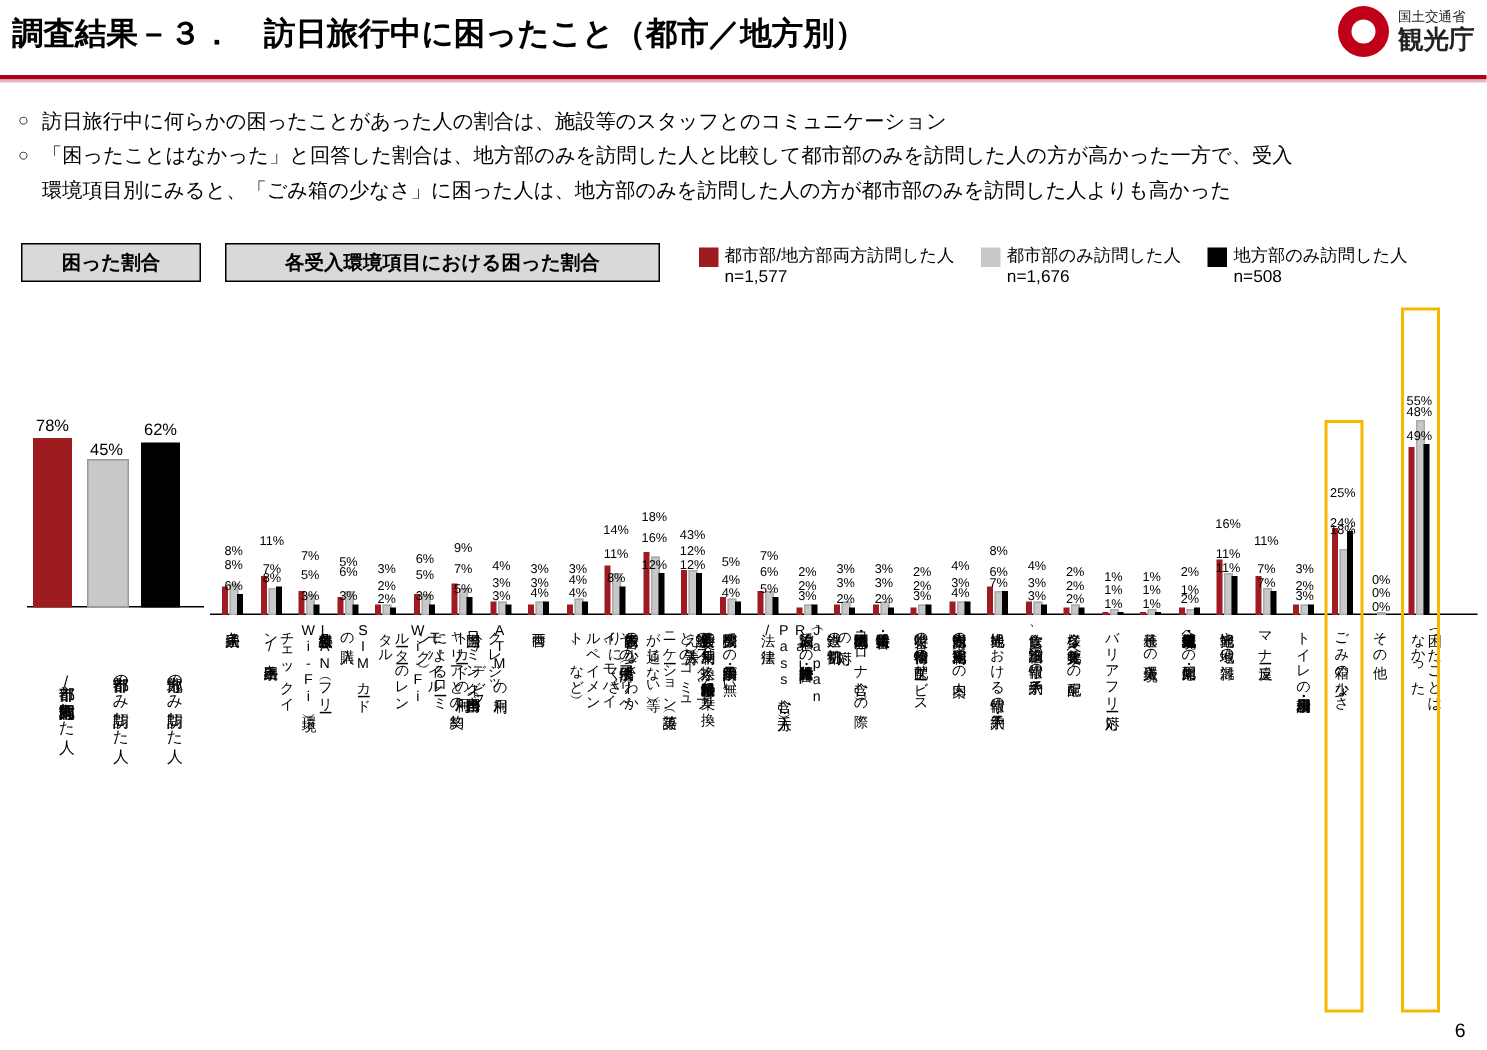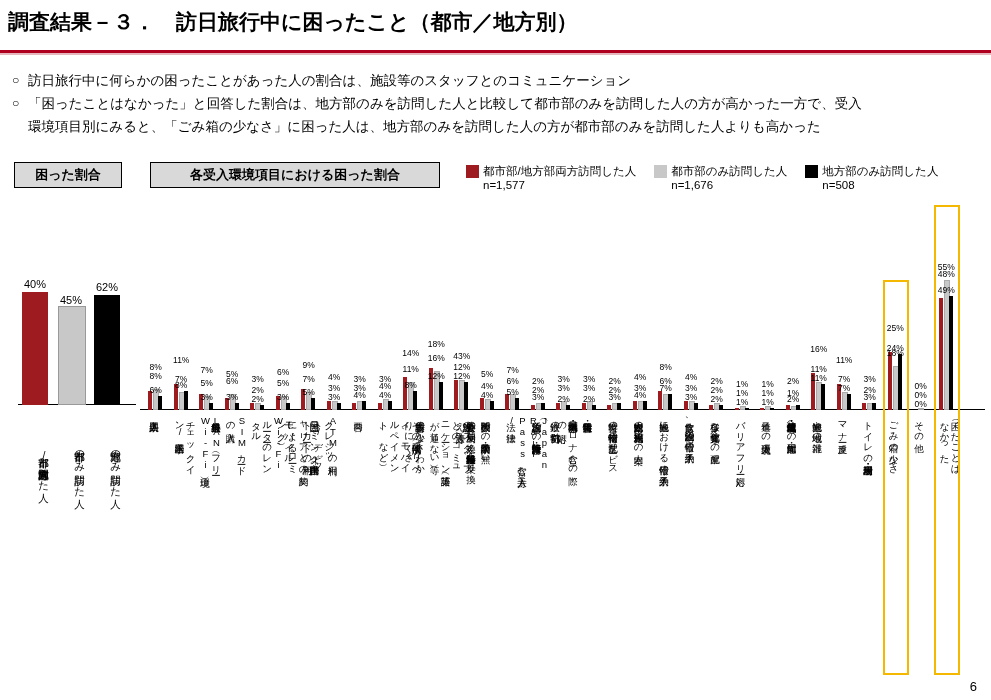--- a/index.html
+++ b/index.html
@@ -27,21 +27,21 @@
   .bullet{display:flex;align-items:flex-start;margin-bottom:2px;}
   .bullet .mark{width:16px;flex:0 0 16px;font-size:12px;line-height:21px;}
   .bullet .txt{flex:1;}
 
   
   .tag{
     position:absolute;border:1px solid #000;background:#d9d9d9;
     font-size:13px;font-weight:bold;text-align:center;
     padding:3px 10px;box-sizing:border-box;
   }
-  #tag-left{left:14px;top:162px;width:108px;}
+  #tag-left{left:14px;top:162px;width:120px;}
   #tag-right{left:150px;top:162px;width:290px;}
 
   
   .legend{position:absolute;left:466px;top:164px;width:520px;font-size:11.5px;}
   .legend-row{display:flex;gap:18px;}
   .legend-item{display:flex;align-items:flex-start;gap:4px;}
   .legend-swatch{width:13px;height:13px;margin-top:1px;flex:0 0 13px;}
   .legend-lines{line-height:14px;}
 
   
@@ -65,20 +65,27 @@
     letter-spacing:0px;
   }
   .hl{position:absolute;border:2px solid #f5b800;box-sizing:border-box;}
   .pagenum{position:absolute;right:14px;bottom:6px;font-size:13px;}
 </style>
 </head>
 <body>
 
 <div class="header">
   <div class="header-title">調査結果－３．　訪日旅行中に困ったこと（都市／地方別）</div>
+  <div class="logo">
+    <div class="logo-mark"></div>
+    <div>
+      <div class="logo-text-small">国土交通省</div>
+      <div class="logo-text-big">観光庁</div>
+    </div>
+  </div>
   <div class="header-rule"></div>
   <div class="header-rule2"></div>
 </div>
 
 <div class="bullets">
   <div class="bullet">
     <span class="mark">○</span>
     <span class="txt">訪日旅行中に何らかの困ったことがあった人の割合は、施設等のスタッフとのコミュニケーション</span>
   </div>
   <div class="bullet">
@@ -117,21 +124,21 @@
         <div>n=508</div>
       </div>
     </div>
   </div>
 </div>
 
 <div class="leftchart">
   <div class="laxis"></div>
 <div class="lbar" style="left: 12px; height: 112.667px;">
       <div class="fill" style="height: 100%; background: rgb(158, 27, 32);"></div>
-      <div class="bval">40%</div>
+      <div class="bval">78%</div>
     </div>
     <div class="lcap" style="left: 10px;">都市部/地方部両方訪問した人</div>
     <div class="lbar" style="left: 48px; height: 97.5px;">
       <div class="fill" style="height: 100%; background: rgb(200, 200, 200); border: 1px solid rgb(153, 153, 153);"></div>
       <div class="bval">45%</div>
     </div>
     <div class="lcap" style="left: 46px;">都市部のみ訪問した人</div>
     <div class="lbar" style="left: 84px; height: 110.5px;">
       <div class="fill" style="height: 100%; background: rgb(0, 0, 0);"></div>
       <div class="bval">62%</div>

